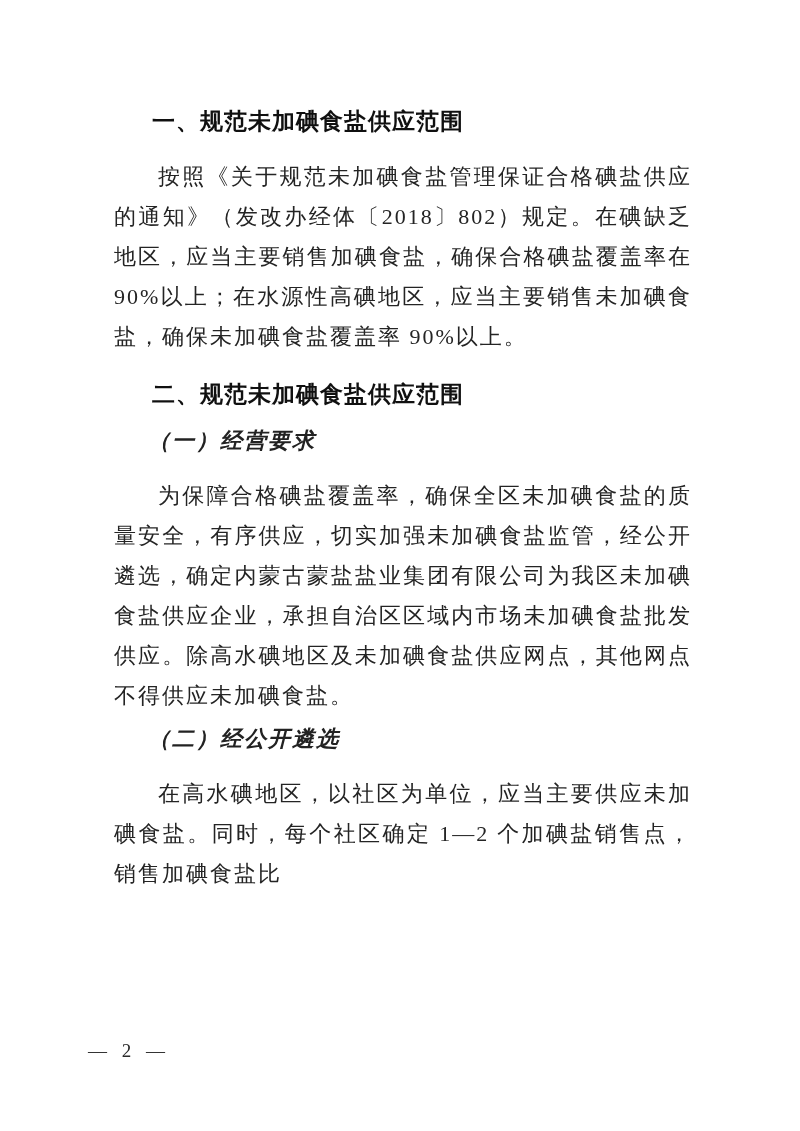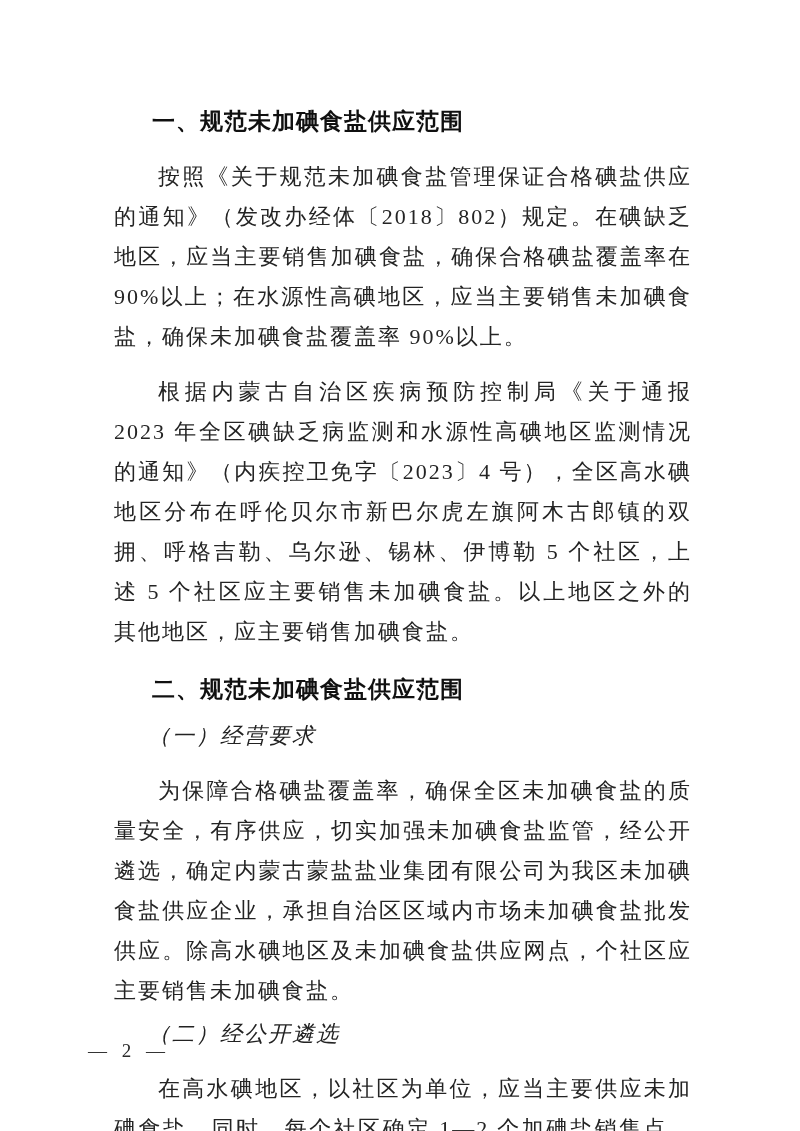--- a/index.html
+++ b/index.html
@@ -34,21 +34,21 @@
     letter-spacing: 1px;
     color: #101010;
     margin: 0 0 6px 0;
     text-indent: 38px;
   }
   .h-gap {
     margin-top: 16px;
   }
   .h-sub {
     font-style: italic;
-    font-weight: 400;
+    font-weight: 700;
     font-size: 22px;
     line-height: 40px;
     letter-spacing: 2px;
     color: #222222;
     margin: 0;
     text-indent: 34px;
   }
   .body-para {
     font-size: 22px;
     line-height: 40px;
@@ -72,27 +72,26 @@
 </head>
 <body>
 
 <div class="page">
   <div class="content">
 
     <h2 class="h-main">一、规范未加碘食盐供应范围</h2>
 
     <p class="body-para">按照《关于规范未加碘食盐管理保证合格碘盐供应的通知》（发改办经体〔2018〕802）规定。在碘缺乏地区，应当主要销售加碘食盐，确保合格碘盐覆盖率在 90%以上；在水源性高碘地区，应当主要销售未加碘食盐，确保未加碘食盐覆盖率 90%以上。</p>
 
-    <p class="body-para">根据内蒙古自治区疾病预防控制局《关于通报 2023 年全区碘缺乏病监测和水源性高碘地区监测情况的通知》（内疾控卫免字〔2023〕4 号），全区高水碘地区分布在呼伦贝尔市新巴尔虎左旗阿木古郎镇的双拥、呼格吉勒、乌尔逊、锡林、伊博勒 5 个社区，上述 5 个社区应主要销售未加碘食盐。以上地区之外的其他地区，应主要销售加碘食盐。</p>
 
     <h2 class="h-main h-gap">二、规范未加碘食盐供应范围</h2>
 
     <h3 class="h-sub">（一）经营要求</h3>
 
-    <p class="body-para">为保障合格碘盐覆盖率，确保全区未加碘食盐的质量安全，有序供应，切实加强未加碘食盐监管，经公开遴选，确定内蒙古蒙盐盐业集团有限公司为我区未加碘食盐供应企业，承担自治区区域内市场未加碘食盐批发供应。除高水碘地区及未加碘食盐供应网点，个社区应主要销售未加碘食盐。</p>
+    <p class="body-para">为保障合格碘盐覆盖率，确保全区未加碘食盐的质量安全，有序供应，切实加强未加碘食盐监管，经公开遴选，确定内蒙古蒙盐盐业集团有限公司为我区未加碘食盐供应企业，承担自治区区域内市场未加碘食盐批发供应。除高水碘地区及未加碘食盐供应网点，其他网点不得供应未加碘食盐。</p>
 
     <h3 class="h-sub h-gap">（二）经公开遴选</h3>
 
     <p class="body-para">在高水碘地区，以社区为单位，应当主要供应未加碘食盐。同时，每个社区确定 1—2 个加碘盐销售点，销售加碘食盐比</p>
 
   </div>
 
   <div class="page-number">— 2 —</div>
 </div>
 

